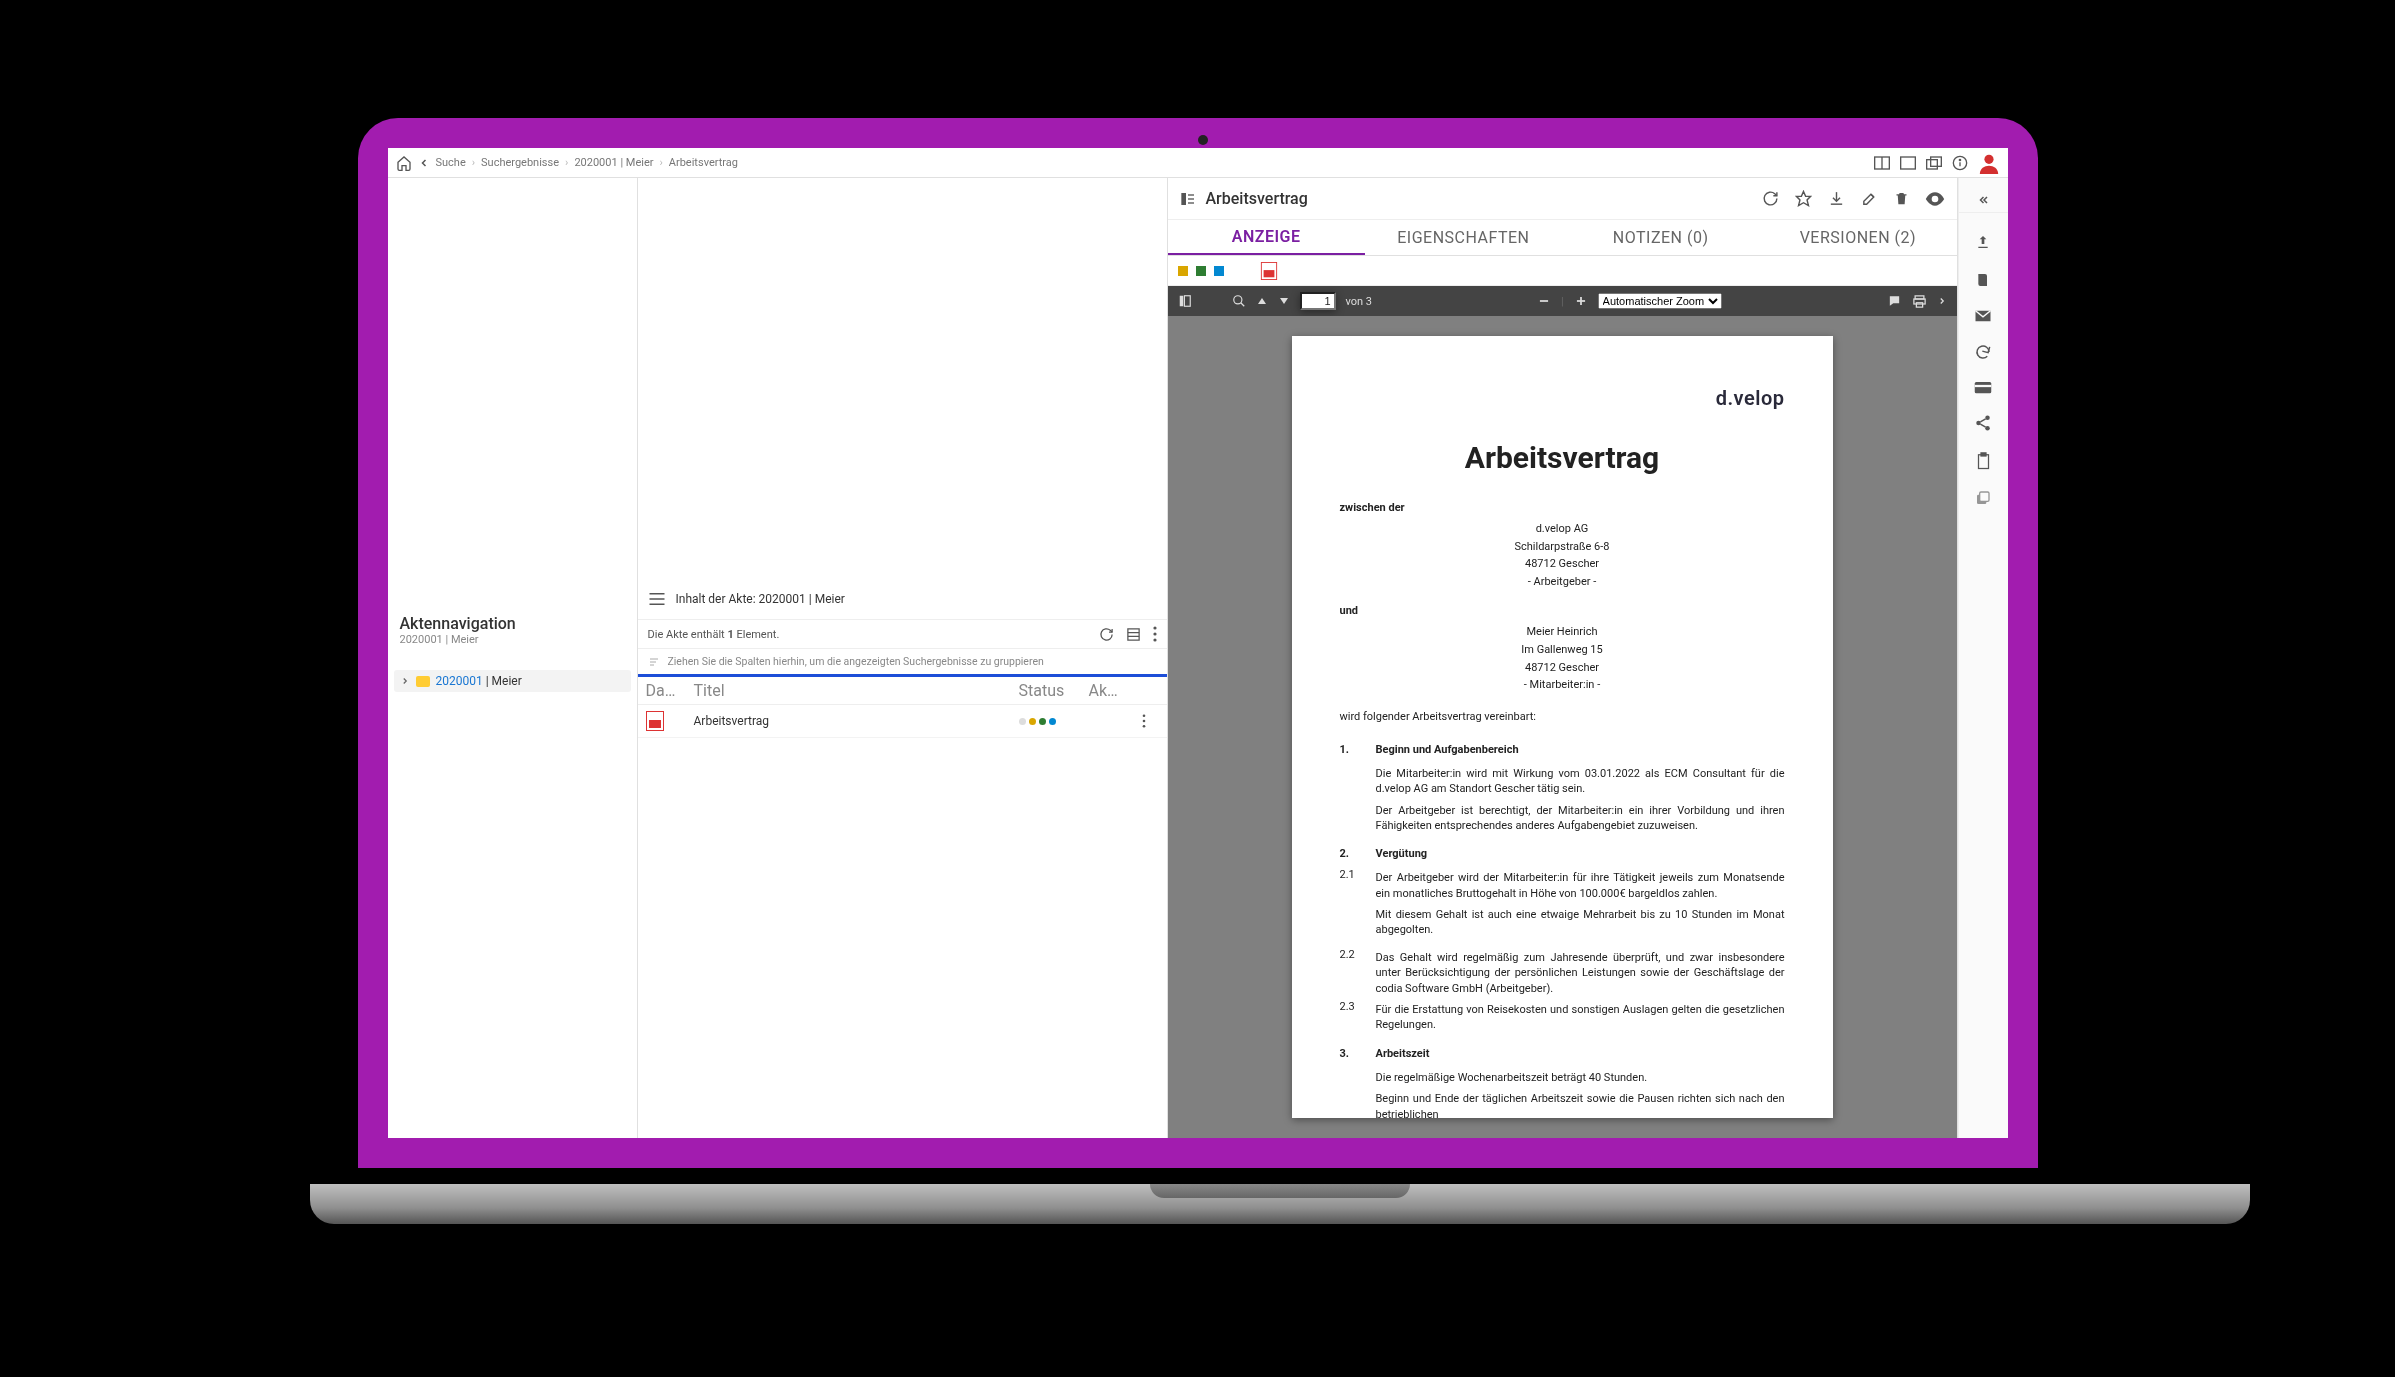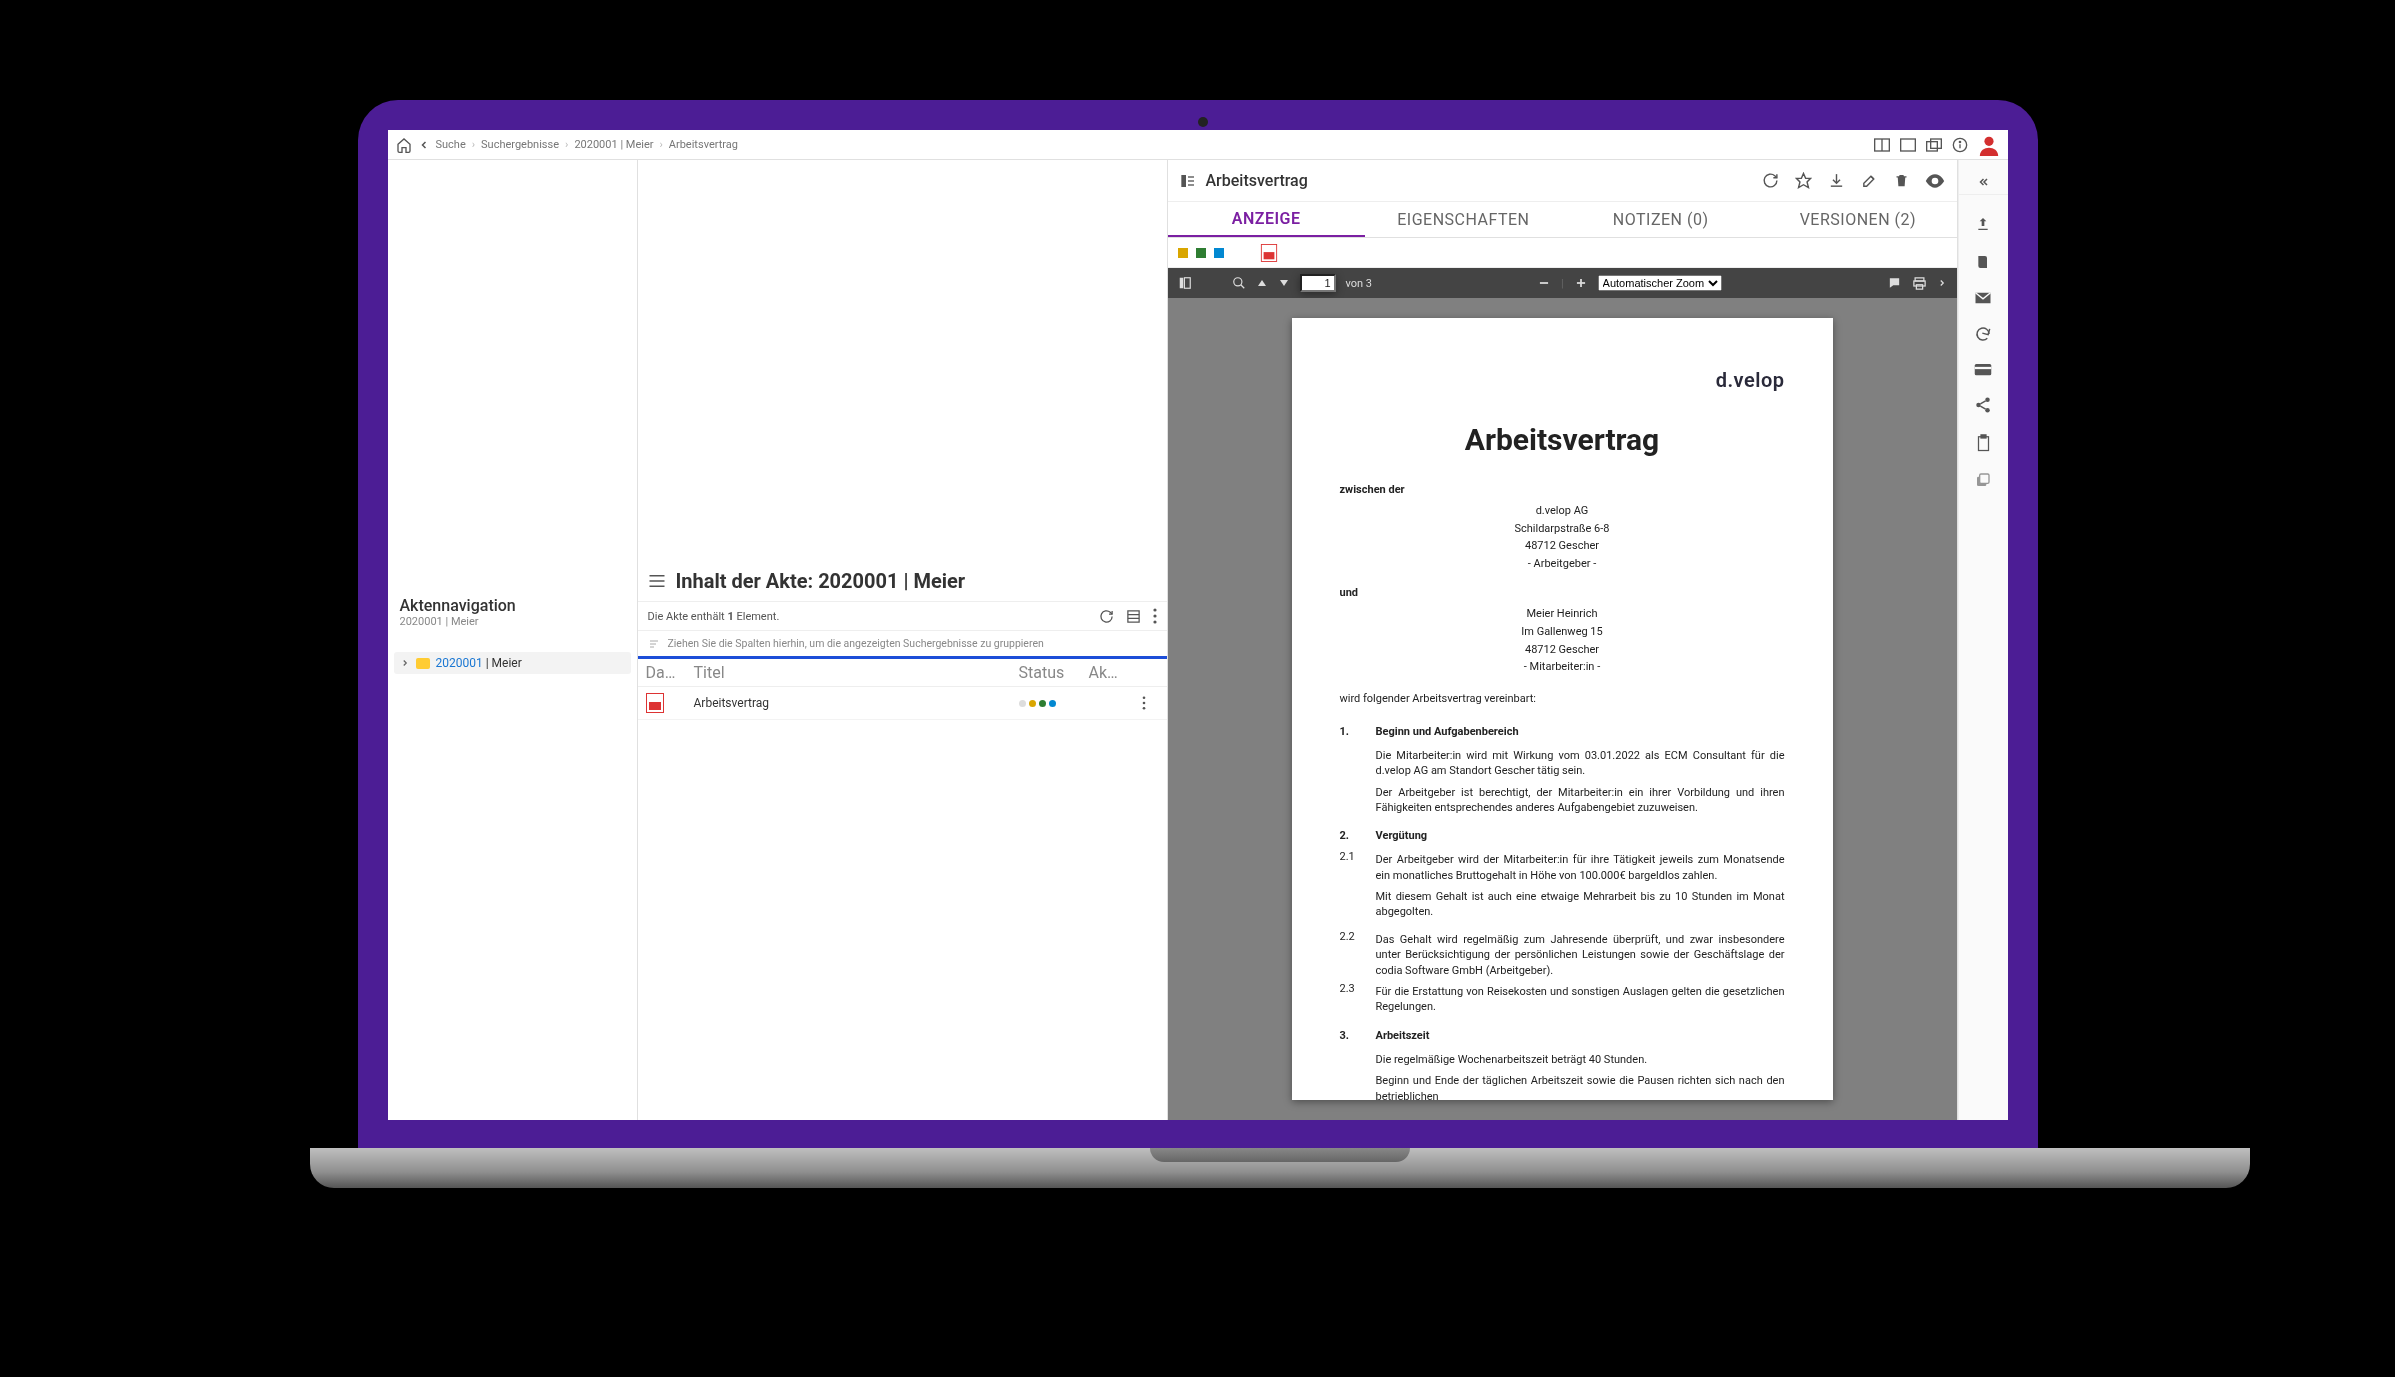--- a/index.html
+++ b/index.html
@@ -13,22 +13,22 @@
   }
   
   .laptop {
     position: absolute;
     top: 100px; left: 310px;
     width: 1775px; height: 1100px;
   }
   .screen-bezel {
     position: relative;
     width: 1680px; height: 1050px;
-    margin: 0 auto;
-    background: #4c1d95;
+    margin: 18px auto;
+    background: #a21caf;
     border-radius: 40px 40px 0 0;
     padding: 30px;
     box-shadow: 0 10px 30px rgba(0,0,0,.5);
   }
   .camera { position:absolute; top:17px; left:50%; width:10px;height:10px;border-radius:50%;background:#222; }
   .screen {
     width: 100%; height: 100%;
     background: #fff;
     display: flex; flex-direction: column;
     overflow: hidden;
@@ -70,21 +70,21 @@
   .side-head{padding:10px 12px 4px;}
   .side-title{font-size:16px; font-weight:500;}
   .side-sub{font-size:11px; color:#888;}
   .tree{padding:20px 6px; font-size:12px;}
   .tree-row{display:flex;align-items:center;gap:6px;padding:4px 6px;background:#f3f3f3;border-radius:3px;}
   .folder-dot{width:14px;height:11px;background:#ffcc33;border-radius:2px;}
   .tree-label .id{color:#1976d2;}
 
   
   .mid-head{display:flex;align-items:center;gap:10px;height:42px;padding:0 10px;border-bottom:1px solid #eee;}
-  .mid-title{font-size:20px;font-weight:700;}
+  .mid-title{font-size:12px;font-weight:400;}
   .mid-sub{display:flex;align-items:center;justify-content:space-between;padding:6px 10px;font-size:11px;color:#555;}
   .mid-sub .icons{display:flex;gap:12px;}
   .groupbar{font-size:10.5px;color:#888;padding:6px 10px;border-top:1px solid #eee;border-bottom:3px solid #1d4ed8;display:flex;gap:8px;align-items:center;white-space:nowrap;overflow:hidden;}
   .thead{display:grid;grid-template-columns:48px 1fr 70px 40px 30px;padding:4px 8px;font-size:16px;color:#888;border-bottom:1px solid #eee;}
   .trow{display:grid;grid-template-columns:48px 1fr 70px 40px 30px;align-items:center;padding:6px 8px;border-bottom:1px solid #f3f3f3;font-size:12px;}
   .pdf-ico{width:18px;height:20px;background:linear-gradient(#fff,#fff);border:1px solid #d33;position:relative;}
   .pdf-ico::after{content:"";position:absolute;bottom:2px;left:2px;right:2px;height:8px;background:#d33;}
   .dots{display:flex;gap:3px;}
   .dots span{width:7px;height:7px;border-radius:50%;}
 

